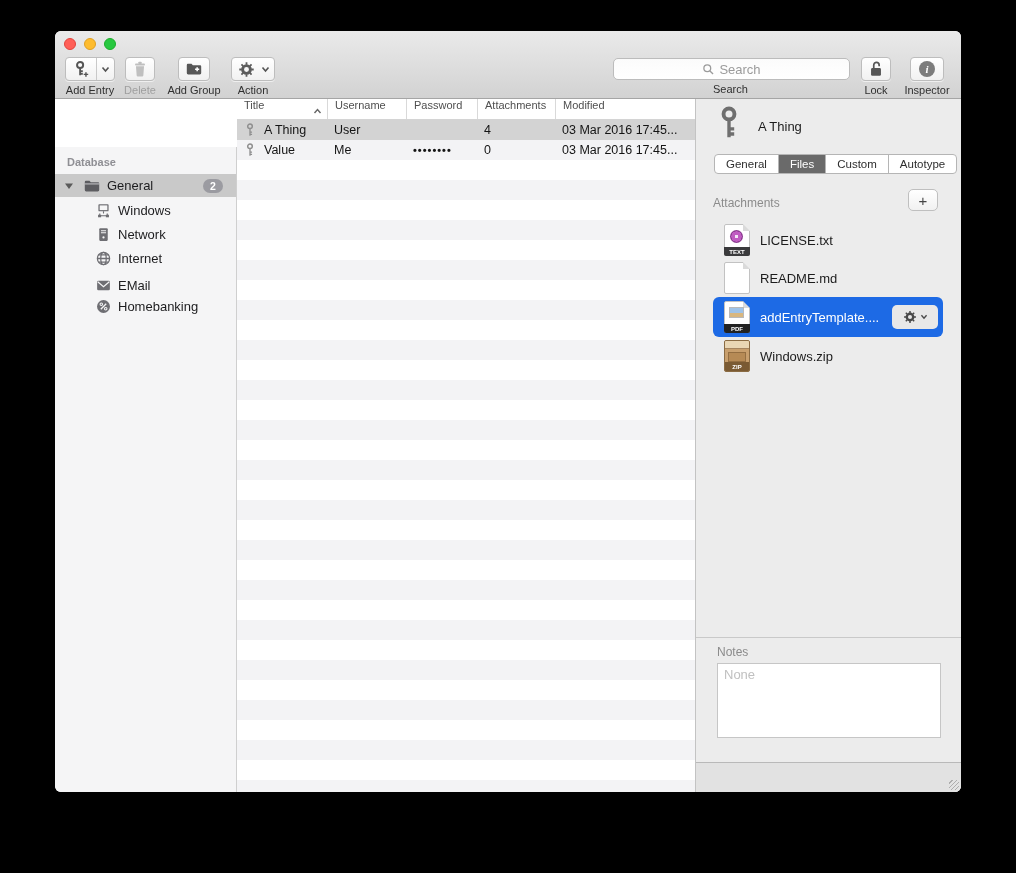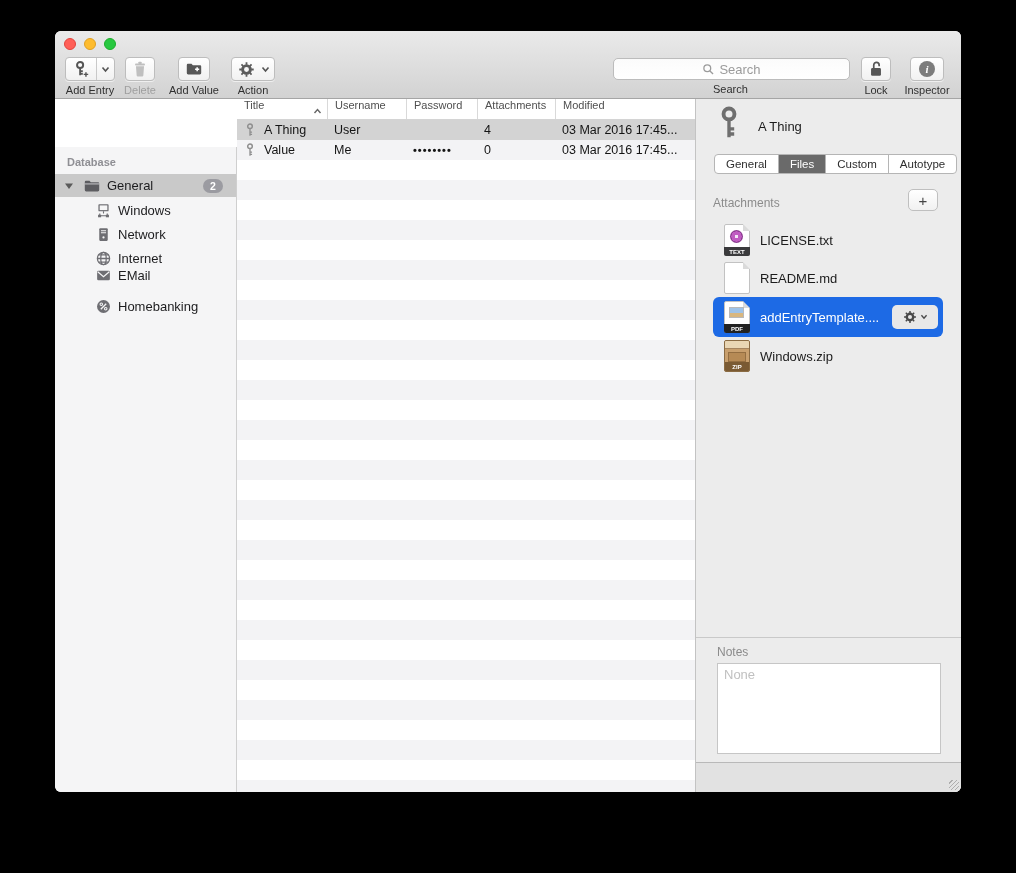--- a/index.html
+++ b/index.html
@@ -129,21 +129,21 @@
     background:linear-gradient(#9fc3e8 0 55%, #d9b77f 55% 100%); border:1px solid #b9b9b9; }
   .zip-box { position:absolute; inset:0; background:#c89f6d; border:1px solid #8a6b43; border-radius:2px; overflow:hidden; }
   .zip-top { position:absolute; left:0; right:0; top:0; height:8px; background:#e9d6b4; border-bottom:1px solid #a5referencing845f; border-bottom:1px solid #a5845f; }
   .zip-mid { position:absolute; left:3px; right:3px; top:11px; height:10px; background:#b68a55; border:1px solid #946e41; }
   .zip-band { position:absolute; left:0; right:0; bottom:0; height:9px; background:#7a5a33; color:#fff;
     font-size:6px; font-weight:bold; display:flex; align-items:center; justify-content:center; }
 
   .notes-divider { position:absolute; left:0; top:538px; width:100%; height:1px; background:#c9c9c9; }
   .notes-label { position:absolute; left:21px; top:546px; font-size:12px; color:#8b8b8b; }
   .notes-area {
-    position:absolute; left:21px; top:564px; width:224px; height:91px;
+    position:absolute; left:21px; top:564px; width:224px; height:75px;
     border:1px solid #c6c6c6; background:#fff; resize:none; outline:none;
     font-family:"Liberation Sans", sans-serif; font-size:13px; color:#4c1d95; padding:3px 6px;
   }
   .notes-area::placeholder { color:#c0c0c0; }
   .insp-footer { position:absolute; left:0; bottom:0; width:100%; height:30px; background:#e2e2e2; border-top:1px solid #b9b9b9; }
   .grip { position:absolute; right:2px; bottom:2px; width:10px; height:10px;
     background:repeating-linear-gradient(135deg, transparent 0 2px, #adadad 2px 3px); }
 
   .info-circle { width:16px; height:16px; border-radius:50%; background:#7c7c7c; color:#fff;
     font-size:11px; font-weight:bold; display:flex; align-items:center; justify-content:center; font-family:"Liberation Serif", serif; font-style:italic; }
@@ -196,21 +196,21 @@
 
       <div class="tb-item" style="left:109px; width:60px;">
         <div class="tb-btn" style="width:32px;">
           <span>
             <svg class="icon-svg" width="18" height="18" viewBox="0 0 20 20">
               <path d="M2 5.5 a1.2 1.2 0 0 1 1.2 -1.2 h4 l1.5 1.6 h8.1 a1.2 1.2 0 0 1 1.2 1.2 v7.4 a1.5 1.5 0 0 1 -1.5 1.5 h-13 a1.5 1.5 0 0 1 -1.5 -1.5 z" fill="#575757"></path>
               <path d="M13.5 8 v4.6 M11.2 10.3 h4.6" stroke="#fff" stroke-width="1.7" fill="none"></path>
             </svg>
           </span>
         </div>
-        <div class="tb-label">Add Value</div>
+        <div class="tb-label">Add Group</div>
       </div>
 
       <div class="tb-item" style="left:168px; width:60px;">
         <div class="tb-btn">
           <span class="seg">
             <svg class="icon-svg" width="17" height="17" viewBox="0 0 20 20">
               <circle cx="10" cy="10" r="4.6" fill="none" stroke="#5c5c5c" stroke-width="3.4"></circle>
               <path d="M10 1.5 V4.5 M10 15.5 V18.5 M1.5 10 H4.5 M15.5 10 H18.5 M4 4 l2.1 2.1 M13.9 13.9 l2.1 2.1 M16 4 l-2.1 2.1 M6.1 13.9 l-2.1 2.1" stroke="#5c5c5c" stroke-width="2.1"></path>
             </svg>
           </span>
@@ -302,21 +302,21 @@
         <span class="sb-ico child">
           <svg width="17" height="17" viewBox="0 0 20 20" fill="none" stroke="#6e6e73" stroke-width="1.5">
             <circle cx="10" cy="10" r="7.2"></circle>
             <ellipse cx="10" cy="10" rx="3.2" ry="7.2"></ellipse>
             <path d="M2.8 10 h14.4 M4.2 5.8 h11.6 M4.2 14.2 h11.6"></path>
           </svg>
         </span>
         <span class="sb-label child">Internet</span>
       </div>
 
-      <div class="sb-row" style="top:116px;">
+      <div class="sb-row" style="top:126px;">
         <span class="sb-ico child">
           <svg width="17" height="17" viewBox="0 0 20 20">
             <rect x="2.5" y="4.5" width="15" height="11" rx="1.5" fill="#6e6e73"></rect>
             <path d="M3.2 5.5 l6.8 5.8 6.8 -5.8" stroke="#f5f5f6" stroke-width="1.4" fill="none"></path>
           </svg>
         </span>
         <span class="sb-label child">EMail</span>
       </div>
 
       <div class="sb-row" style="top:147px;">

